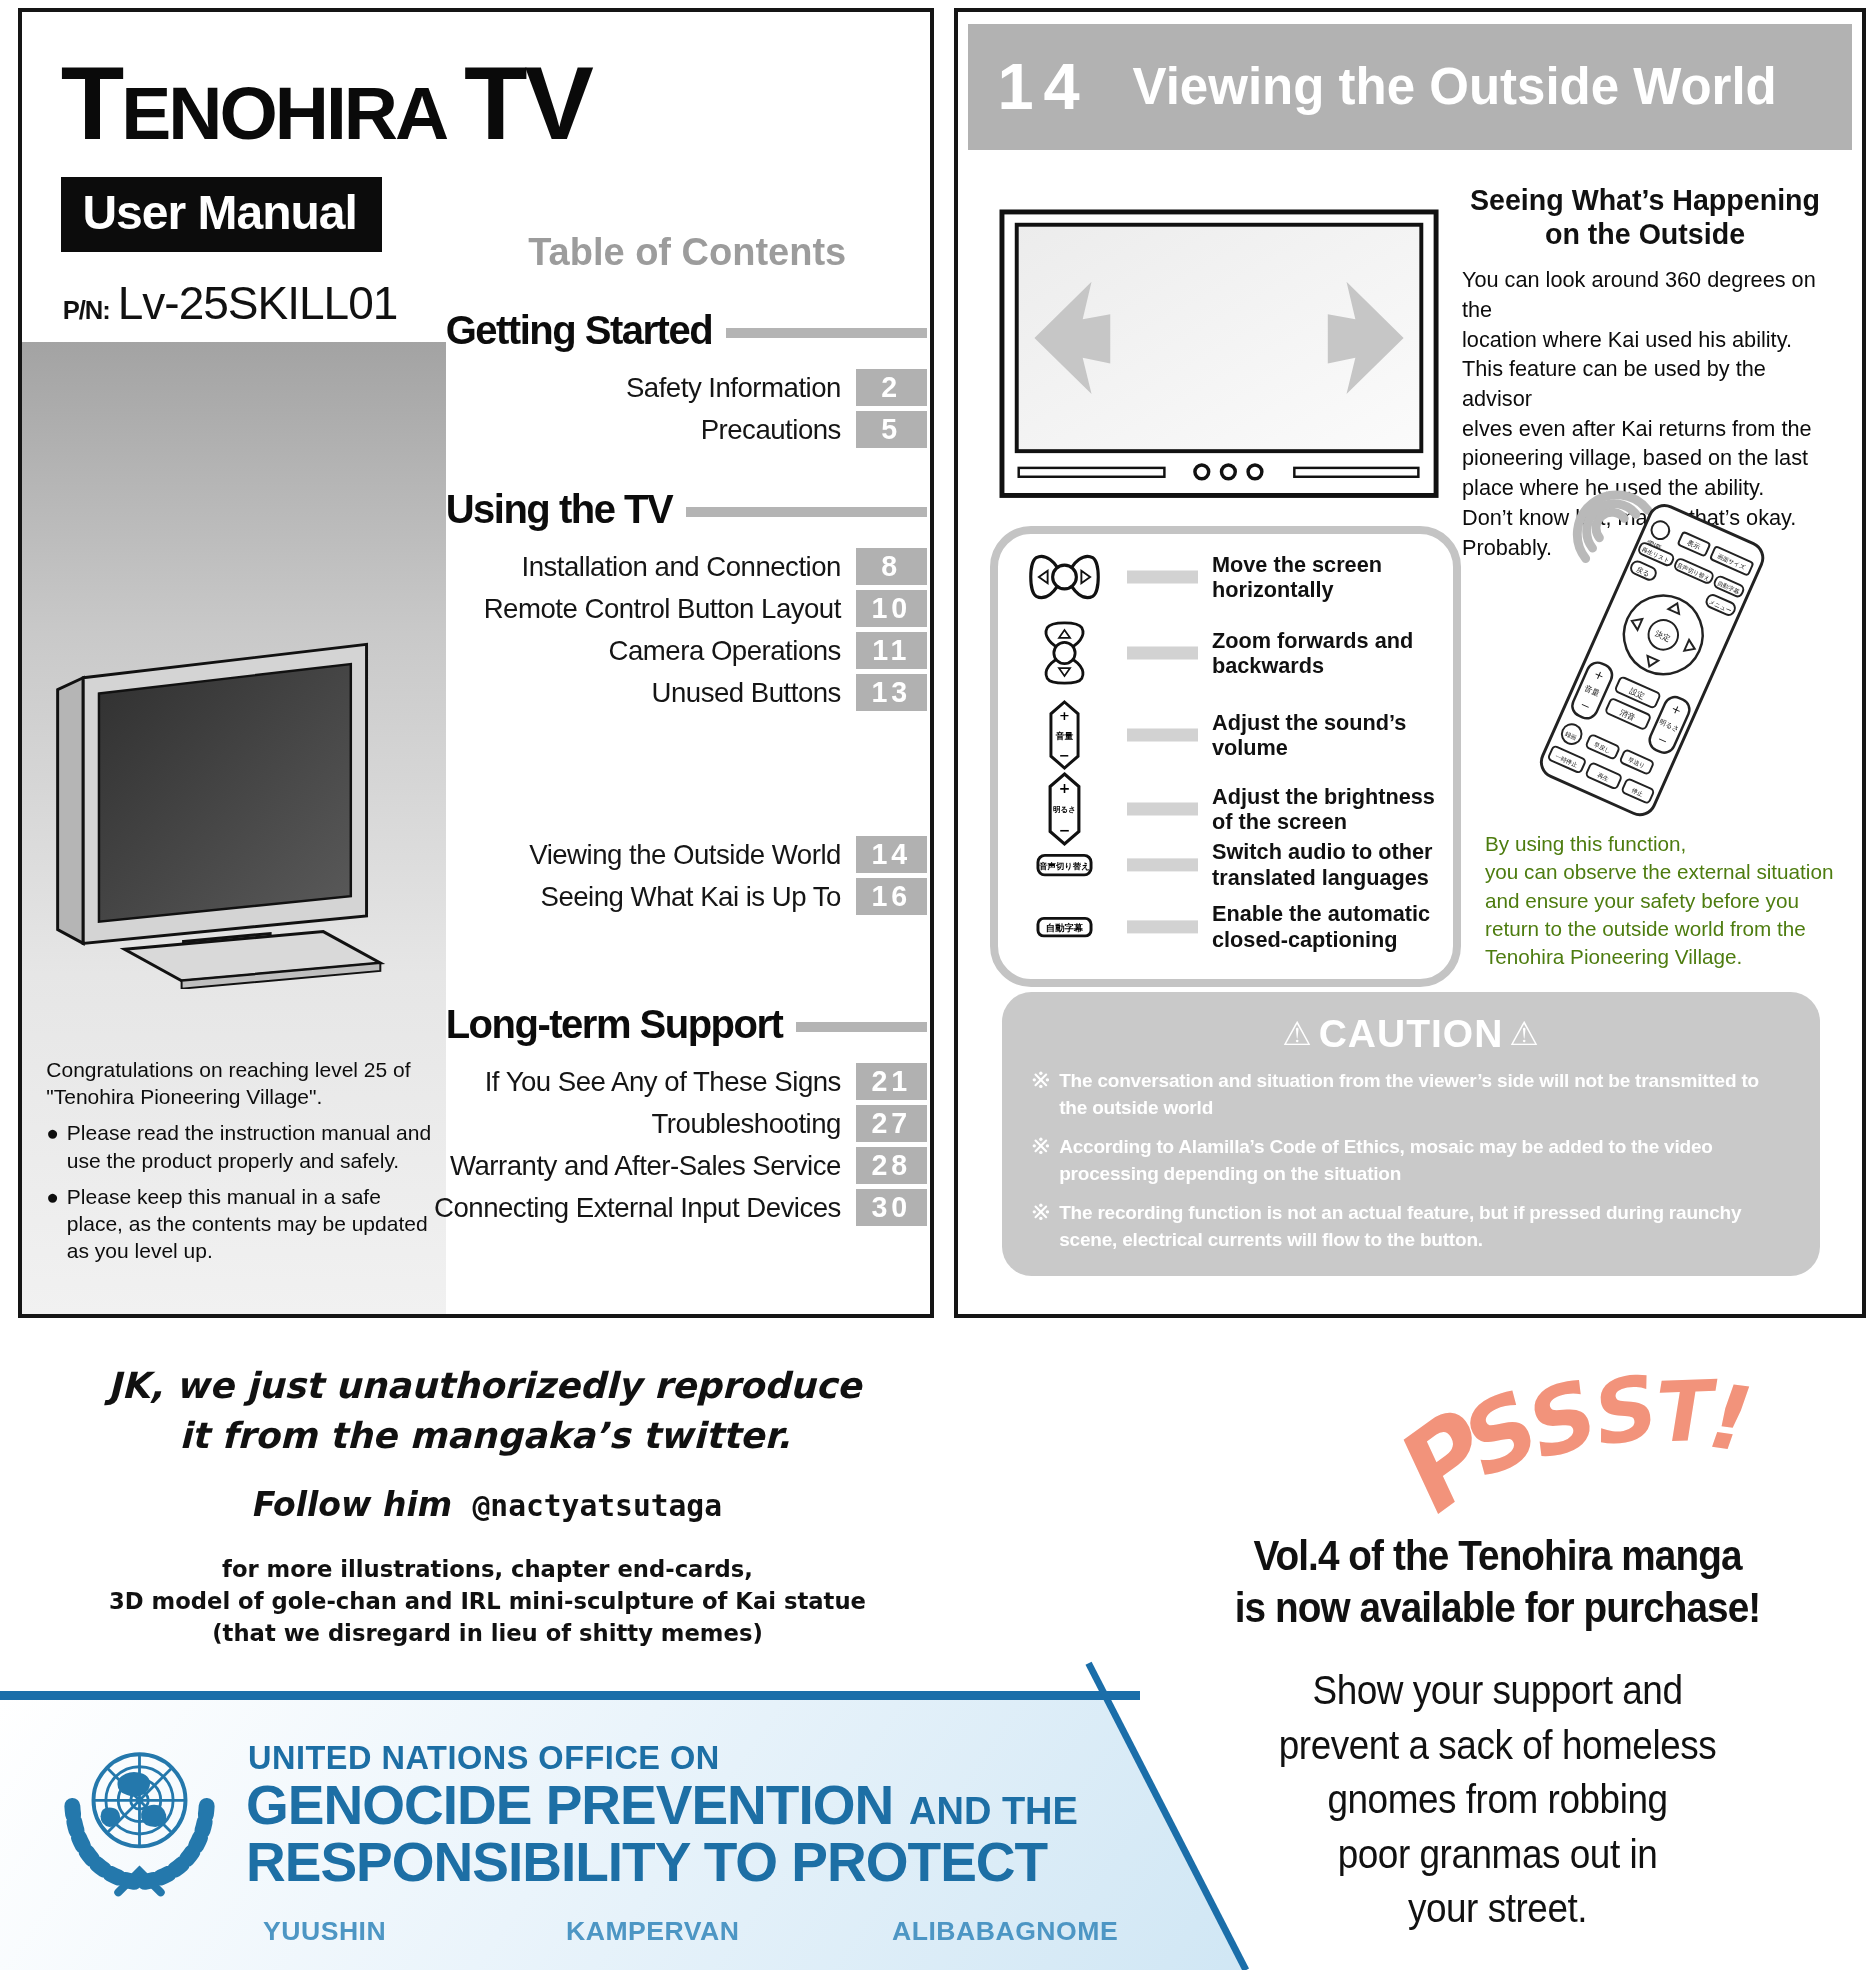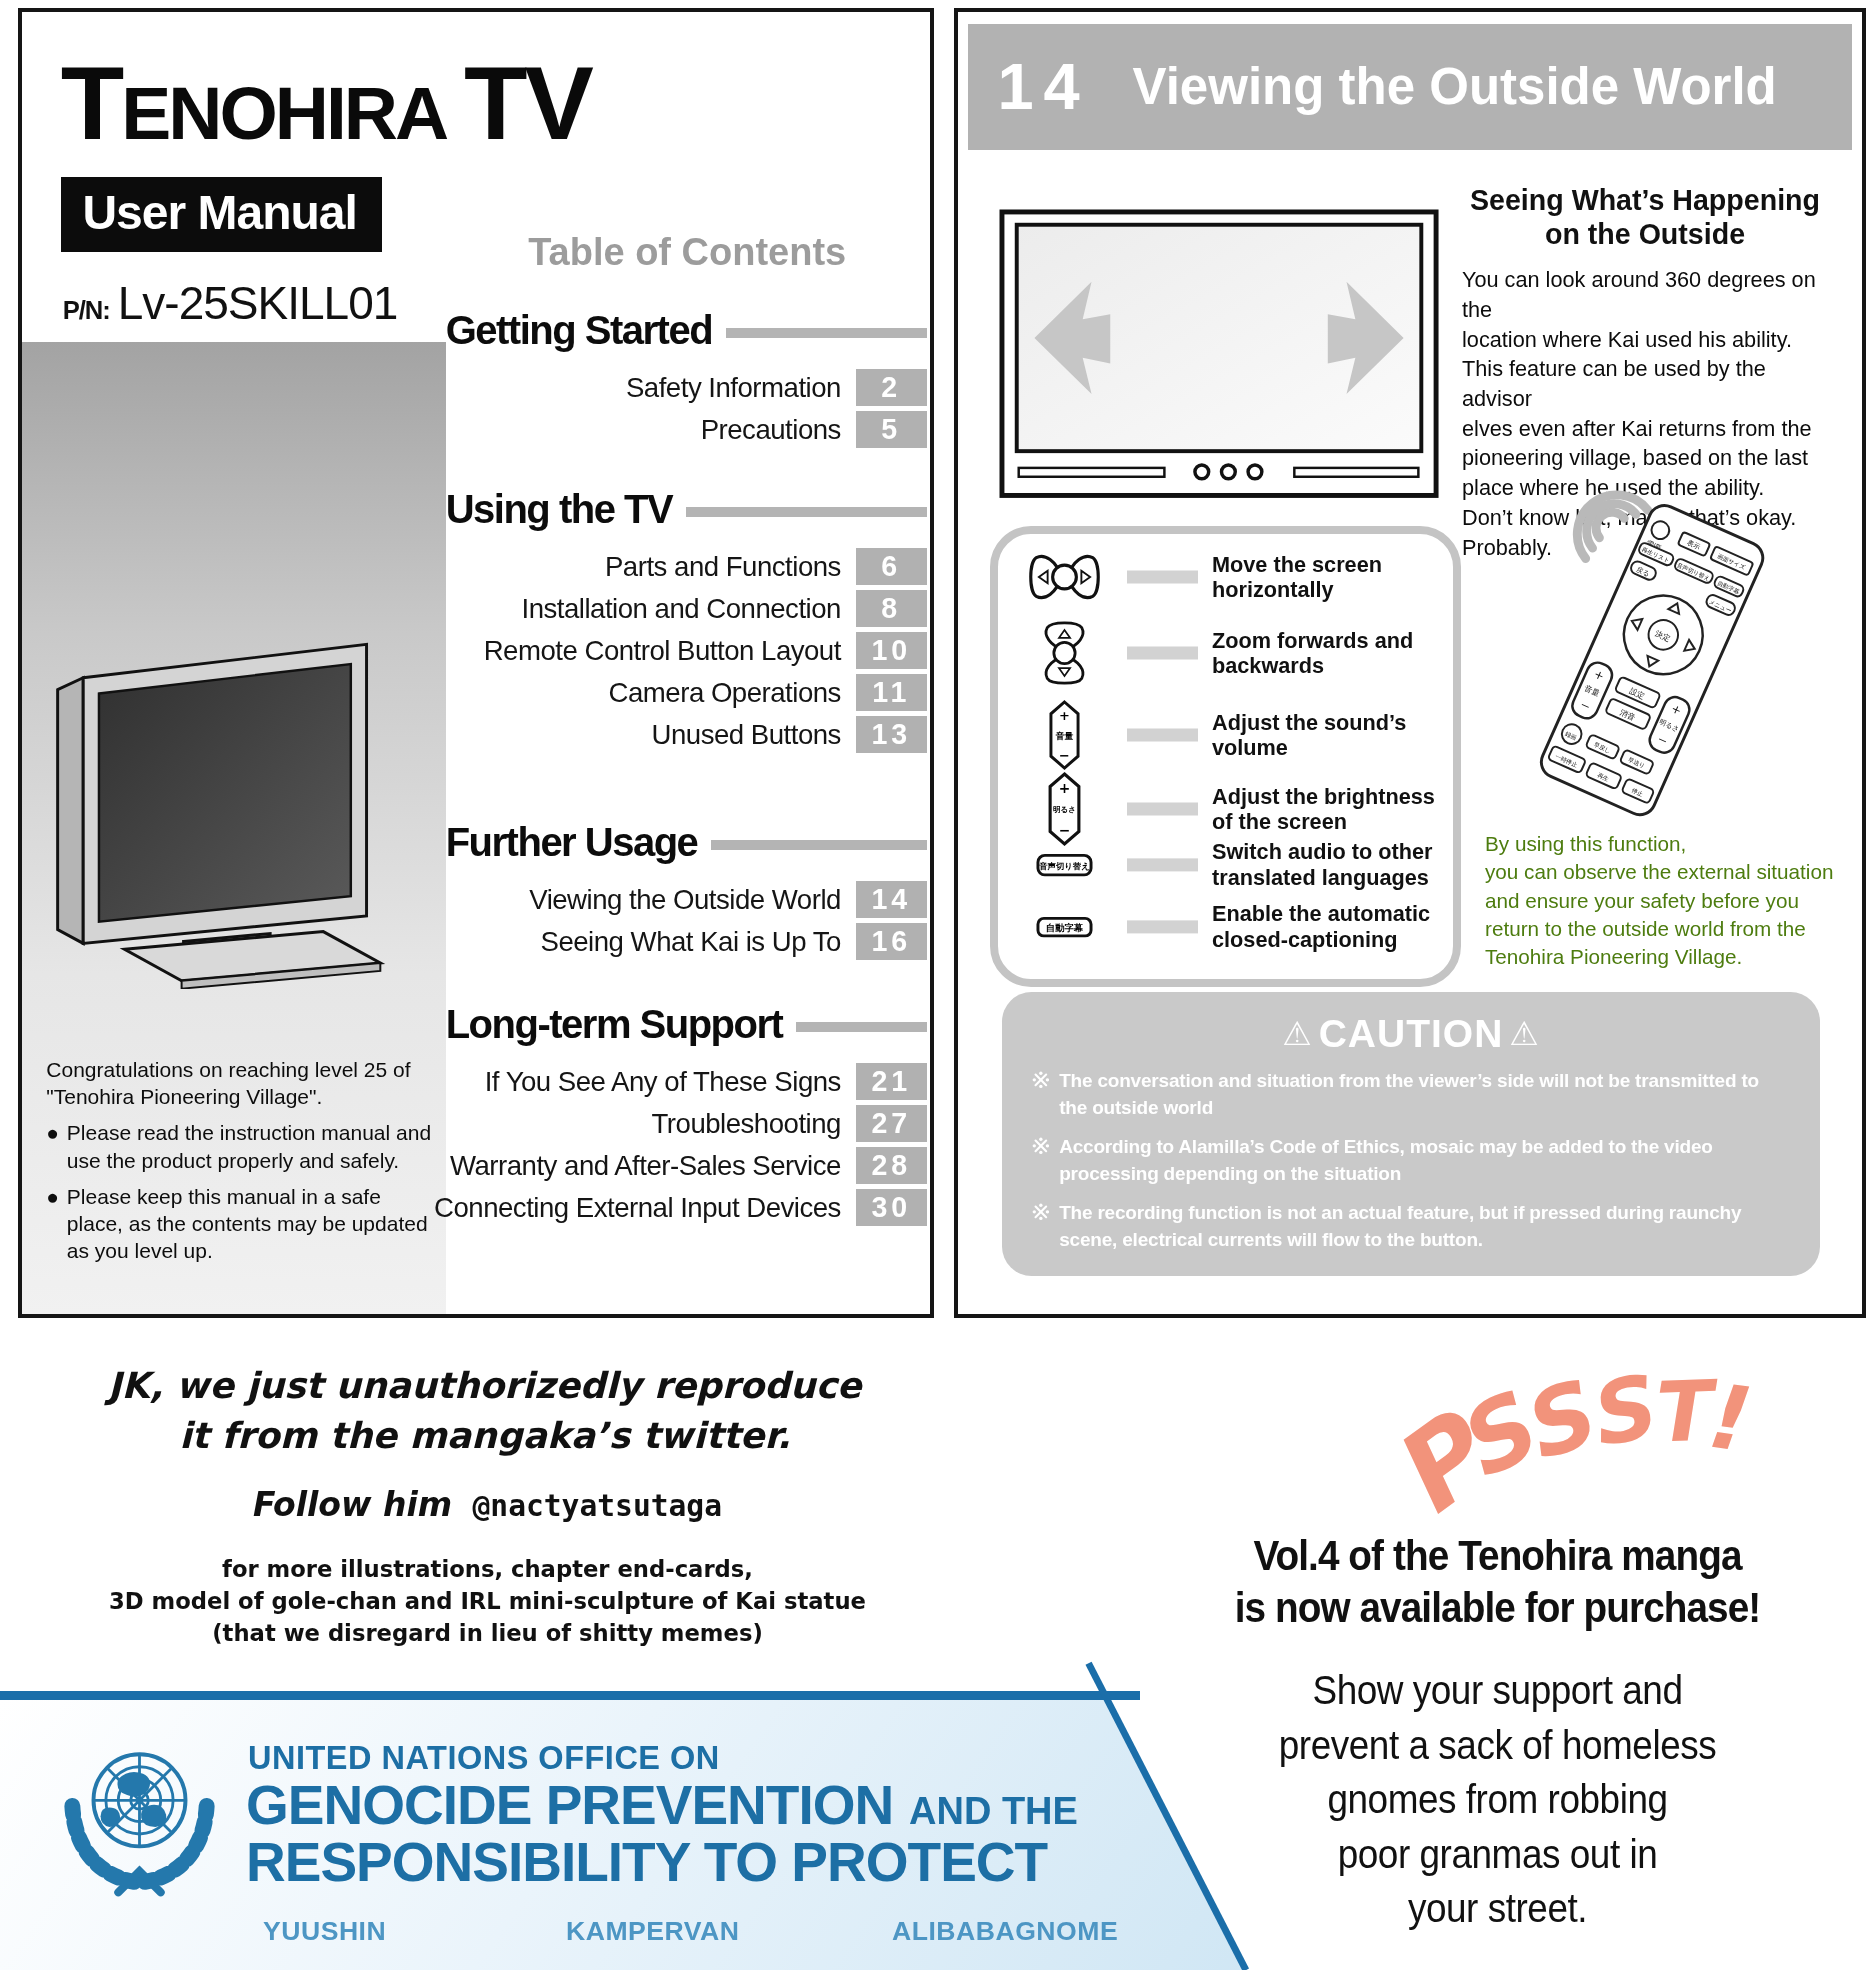--- a/index.html
+++ b/index.html
@@ -167,47 +167,39 @@
     </div>
   </div>
 
   <div class="toc-sec" id="sec-1">
     <div class="toc-head">
         <span class="h">Using the TV</span>
         <span class="rule"></span>
       </div>
     <div class="toc-items">
       <div class="toc-row">
-          <span class="lbl">Parts and Functions</span>
-          <span class="pg">6</span>
-        </div>
-      <div class="toc-row">
           <span class="lbl">Installation and Connection</span>
           <span class="pg">8</span>
         </div>
       <div class="toc-row">
           <span class="lbl">Remote Control Button Layout</span>
           <span class="pg">10</span>
         </div>
       <div class="toc-row">
           <span class="lbl">Camera Operations</span>
           <span class="pg">11</span>
         </div>
       <div class="toc-row">
           <span class="lbl">Unused Buttons</span>
           <span class="pg">13</span>
         </div>
     </div>
   </div>
 
   <div class="toc-sec" id="sec-2">
-    <div class="toc-head">
-        <span class="h">Further Usage</span>
-        <span class="rule"></span>
-      </div>
     <div class="toc-items">
       <div class="toc-row">
           <span class="lbl">Viewing the Outside World</span>
           <span class="pg">14</span>
         </div>
       <div class="toc-row">
           <span class="lbl">Seeing What Kai is Up To</span>
           <span class="pg">16</span>
         </div>
     </div>

